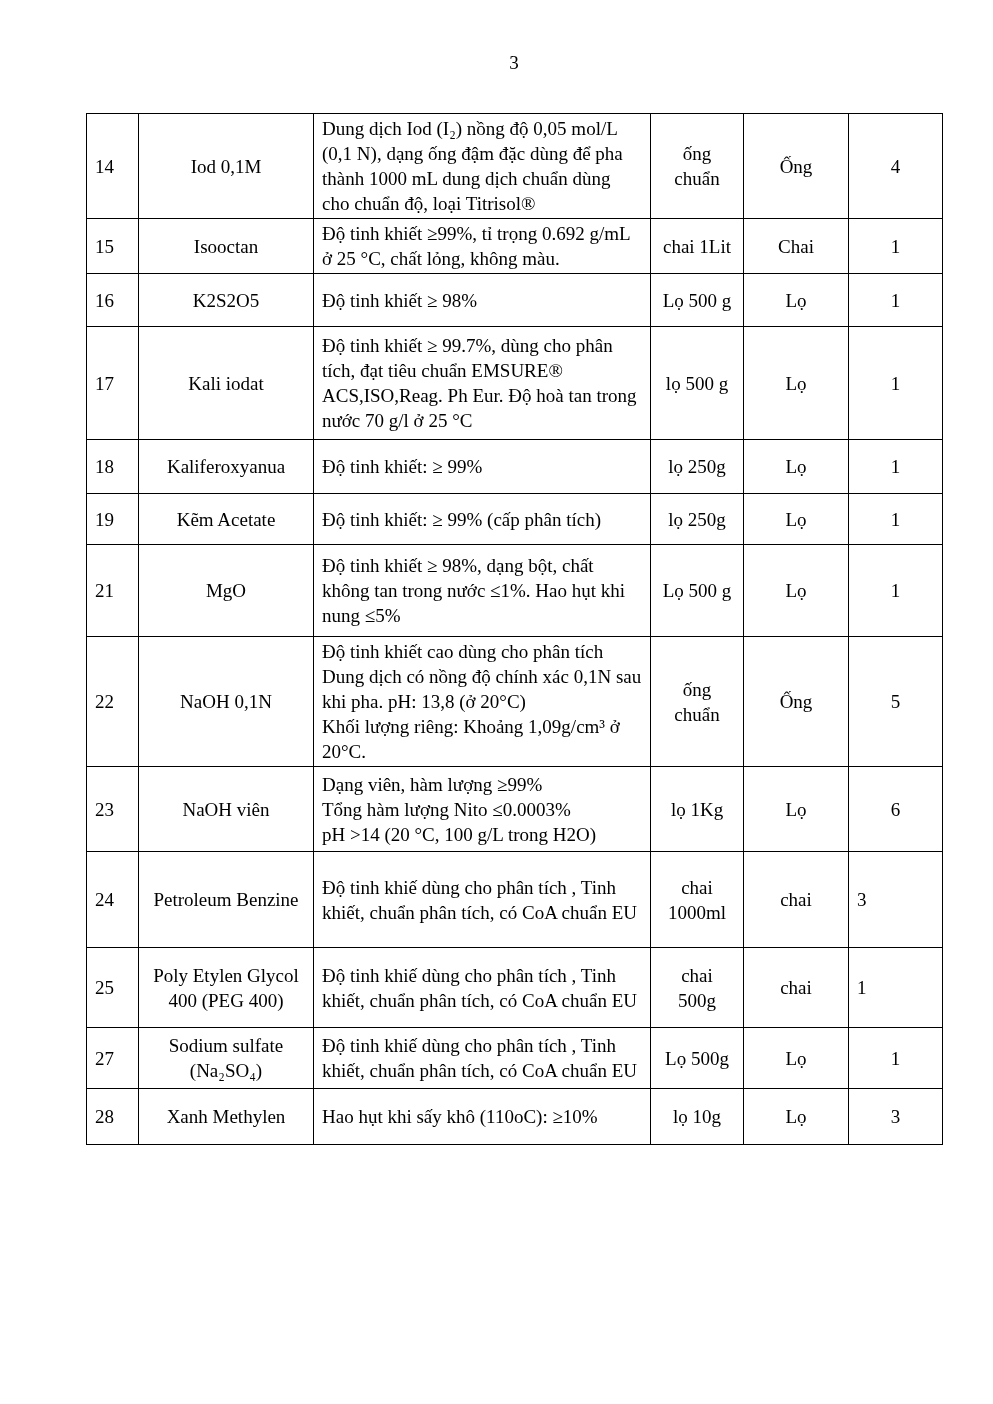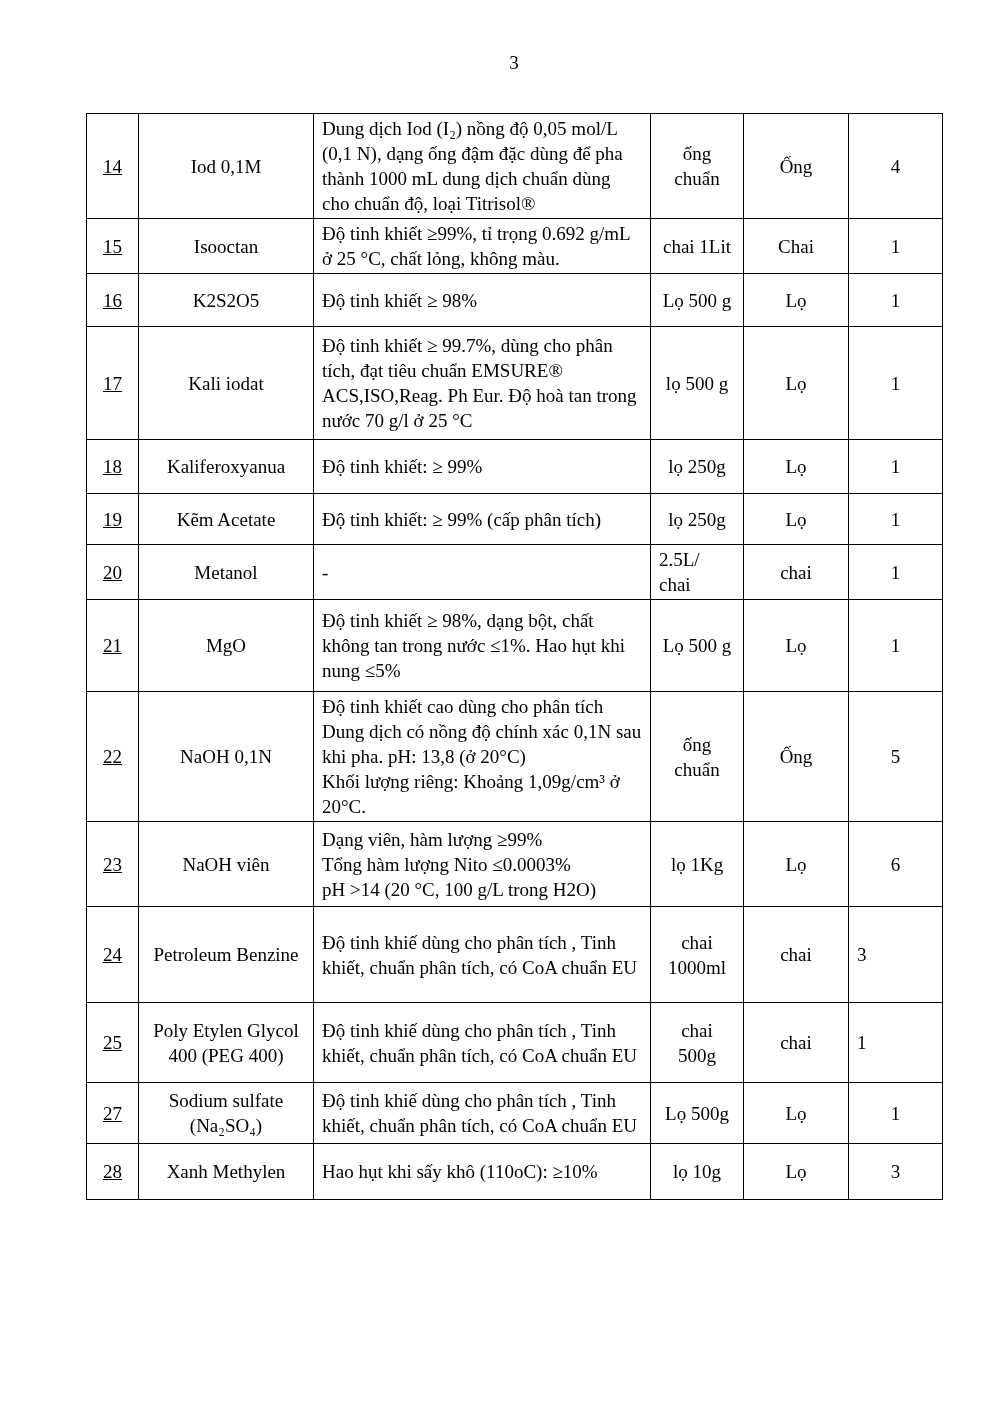--- a/index.html
+++ b/index.html
@@ -33,21 +33,21 @@
     table-layout: fixed;
   }
   table.chem-table td {
     border: 1px solid #000000;
     padding: 2px 8px;
     line-height: 25px;
     vertical-align: middle;
     white-space: pre-line;
     overflow: hidden;
   }
-  td.c-stt  { text-align: center; padding: 2px 2px; text-decoration: underline; }
+  td.c-stt  { padding: 2px 2px; }
   td.c-name { text-align: center; padding-left: 10px; }
   td.c-desc { text-align: left; padding-left: 9px; padding-right: 6px; }
   td.c-pack { text-align: center; padding: 2px 4px; }
   td.c-unit { text-align: center; padding: 2px 2px; }
   td.c-qty  { text-align: center; padding: 2px 2px; }
   td.align-left   { text-align: left; padding-left: 10px; }
   td.valign-bottom { vertical-align: bottom; padding-bottom: 6px; }
 </style>
 </head>
 <body>
@@ -106,29 +106,20 @@
         <td class="c-qty">1</td>
       </tr>
       <tr style="height: 51px;">
         <td class="c-stt">19</td>
         <td class="c-name">Kẽm Acetate</td>
         <td class="c-desc">Độ tinh khiết: ≥ 99% (cấp phân tích)</td>
         <td class="c-pack">lọ 250g</td>
         <td class="c-unit">Lọ</td>
         <td class="c-qty">1</td>
       </tr>
-      <tr style="height: 55px;">
-        <td class="c-stt">20</td>
-        <td class="c-name">Metanol</td>
-        <td class="c-desc valign-bottom">-</td>
-        <td class="c-pack align-left">2.5L/
-chai</td>
-        <td class="c-unit">chai</td>
-        <td class="c-qty">1</td>
-      </tr>
       <tr style="height: 92px;">
         <td class="c-stt">21</td>
         <td class="c-name">MgO</td>
         <td class="c-desc">Độ tinh khiết ≥ 98%, dạng bột, chất không tan trong nước ≤1%. Hao hụt khi nung ≤5%</td>
         <td class="c-pack">Lọ 500 g</td>
         <td class="c-unit">Lọ</td>
         <td class="c-qty">1</td>
       </tr>
       <tr style="height: 125px;">
         <td class="c-stt">22</td>

